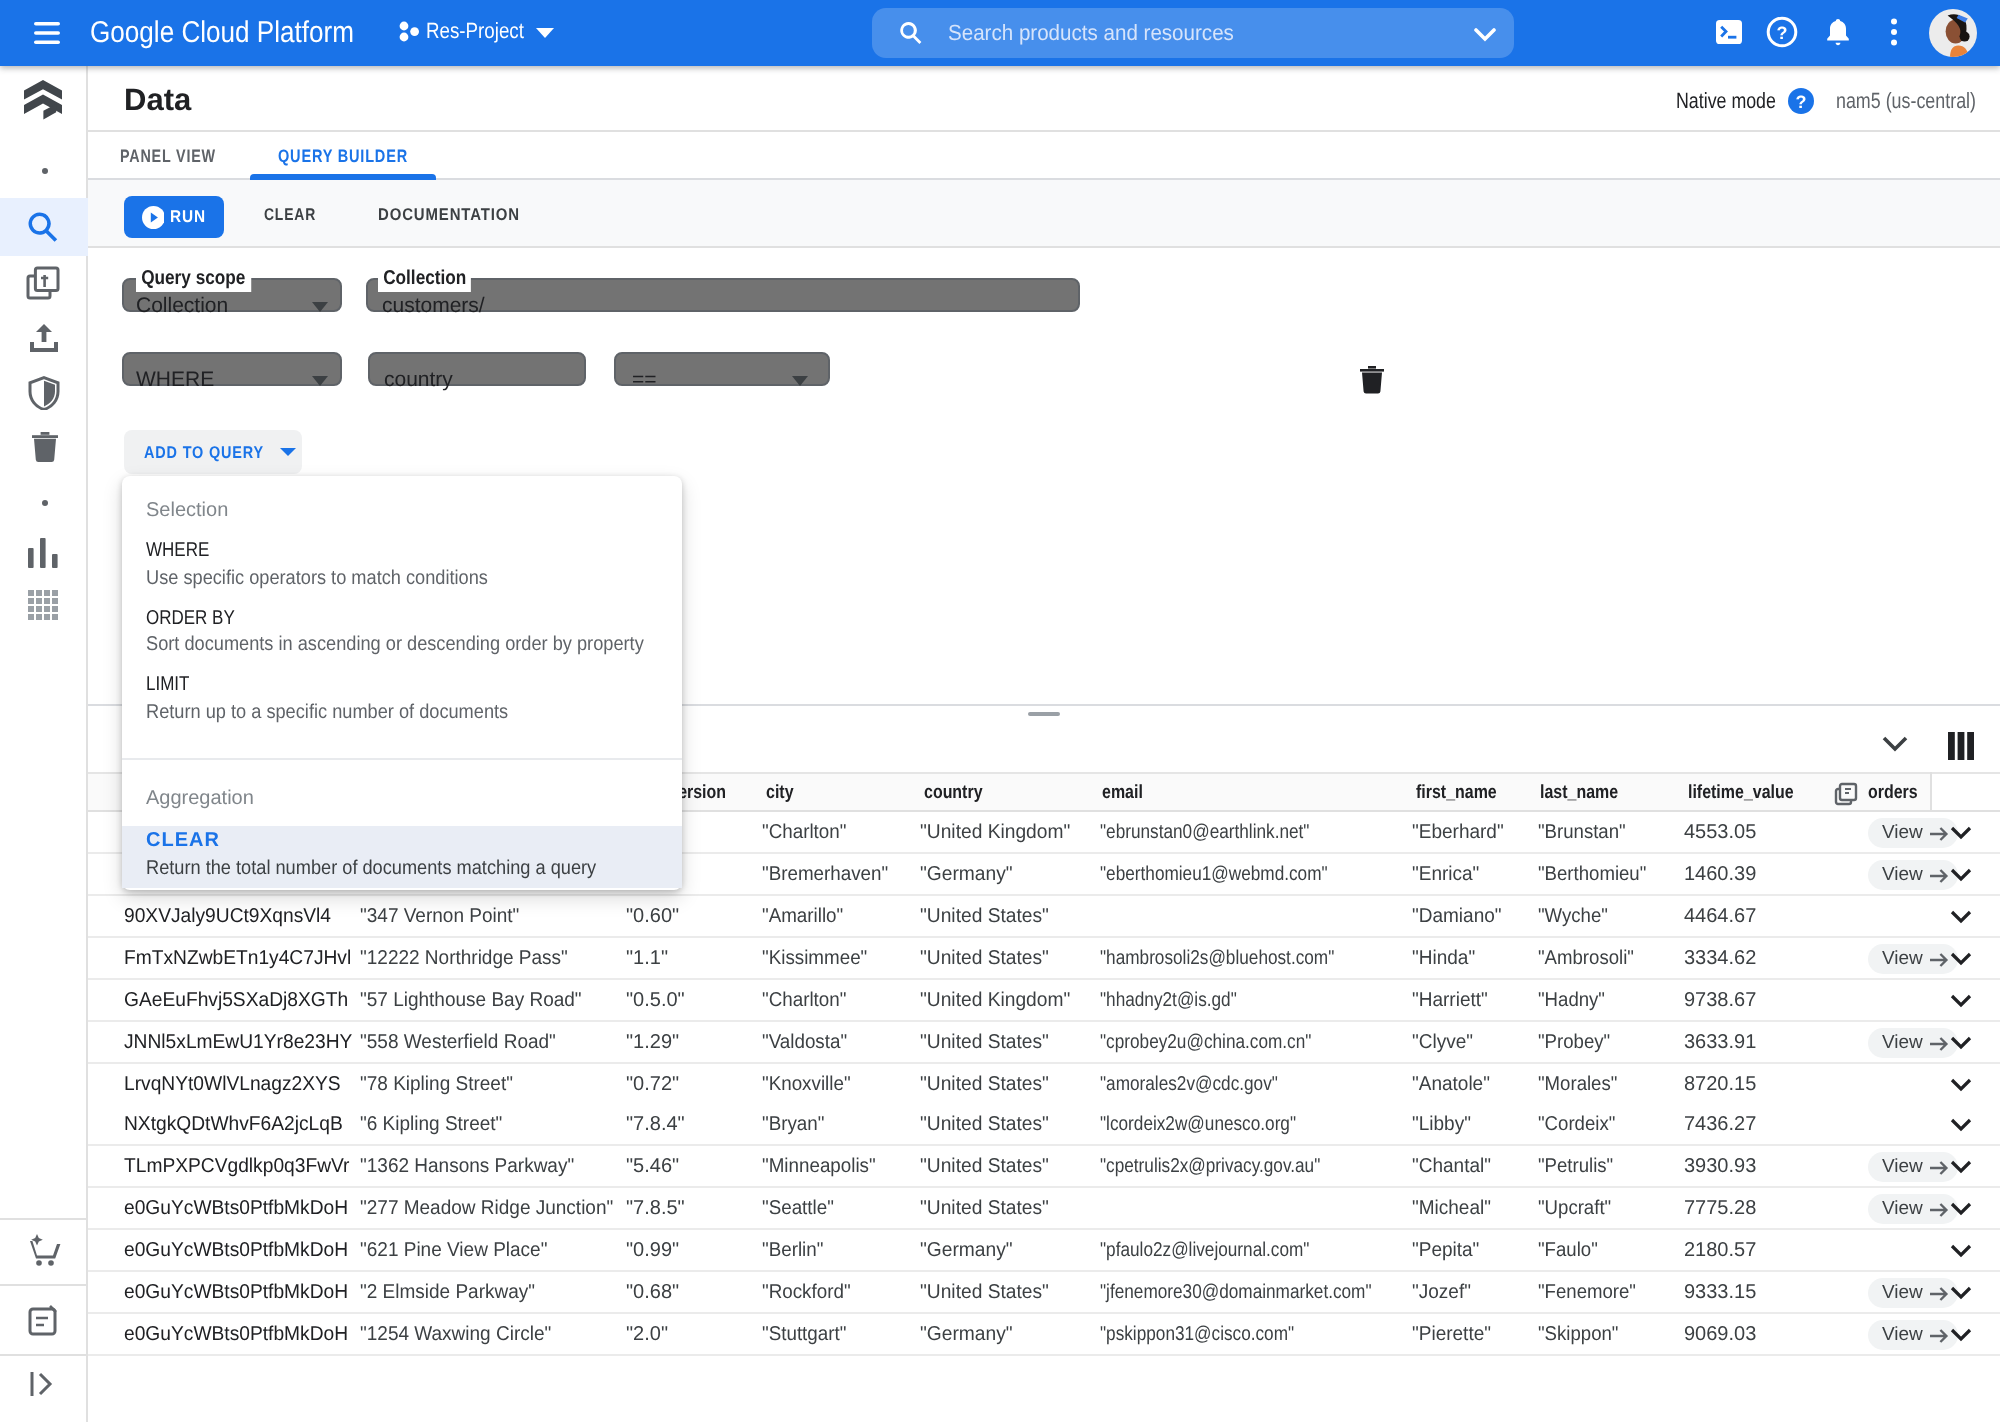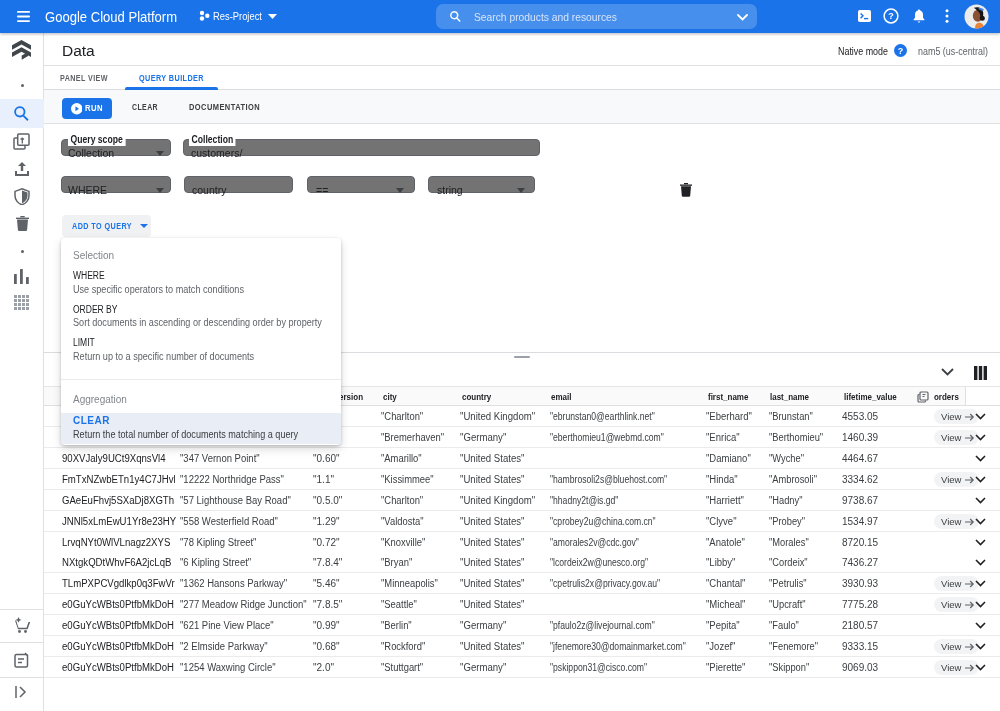--- a/index.html
+++ b/index.html
@@ -198,21 +198,21 @@
     <div class="sdiv" style="top:644px"></div>
     <svg class="icon" style="left:15px;top:653px" width="14" height="12" viewBox="0 0 14 12">
         <g stroke="#5f6368" stroke-width="1.5" fill="none">
           <path d="M1 0v12"></path>
           <path d="M5 1l5 5-5 5"></path>
         </g>
       </svg>
   </div>
 
   <div id="datarow">
-    <div class="t" style="left:18px;top:9px;font-size:15.5px;color:#202124;font-weight:normal;line-height:18px">Data</div>
+    <div class="t" style="left:18px;top:9px;font-size:15.5px;color:#202124;font-weight:bold;line-height:18px">Data</div>
     <div class="t" style="left:794px;top:11px;font-size:11px;color:#202124;transform:scaleX(.809)">Native mode</div>
     <svg class="icon" style="left:850px;top:11px" width="13" height="13" viewBox="0 0 13 13">
         <circle cx="6.5" cy="6.5" r="6.5" fill="#1a73e8"></circle>
         <text x="6.5" y="9.8" font-size="9" font-weight="bold" fill="#fff" text-anchor="middle" font-family="Liberation Sans">?</text>
       </svg>
     <div class="t" style="left:874px;top:11px;font-size:11px;color:#5f6368;transform:scaleX(.812)">nam5 (us-central)</div>
   </div>
 
   <div id="toolbar">
     <div id="runbtn">
@@ -244,24 +244,20 @@
     </div>
     <div class="field" style="left:17px;top:52px;width:110px">
       <div class="ftext" style="left:6px">WHERE</div>
       <div class="caret" style="left:94px;top:11px"></div>
     </div>
     <div class="field" style="left:140px;top:52px;width:109px">
       <div class="ftext" style="left:7px">country</div>
     </div>
     <div class="field" style="left:263px;top:52px;width:108px">
       <div class="ftext" style="left:8px">==</div>
-      <div class="caret" style="left:88px;top:11px"></div>
-    </div>
-    <div class="field" style="left:384px;top:52px;width:107px">
-      <div class="ftext" style="left:8px">string</div>
       <div class="caret" style="left:88px;top:11px"></div>
     </div>
     <svg class="icon" style="left:636px;top:59px" width="12" height="14" viewBox="0 0 12 14">
         <path d="M1 3.2h10l-.8 9.6a1.2 1.2 0 01-1.2 1H3a1.2 1.2 0 01-1.2-1z" fill="#202124"></path>
         <path d="M0 1.5h12v1.3H0z" fill="#202124"></path>
         <path d="M4 0h4v1.3H4z" fill="#202124"></path>
       </svg>
     <div id="addbtn">
       <div class="t" style="left:10px;top:4.5px;font-size:8.5px;font-weight:bold;letter-spacing:.5px;color:#1a73e8;line-height:13px;transform:scaleX(.849)">ADD TO QUERY</div>
       <div class="caret" style="left:78px;top:9px;border-left-width:4px;border-right-width:4px;border-top-width:4.5px;border-top-color:#1a73e8"></div>
@@ -384,21 +380,21 @@
         </div>
         <div class="row" style="top:158px">
           <div class="c" style="left:18px;transform:scaleX(0.96);color:#202124">JNNl5xLmEwU1Yr8e23HY</div>
           <div class="c" style="left:136px;transform:scaleX(0.95)">"558 Westerfield Road"</div>
           <div class="c" style="left:269px;transform:scaleX(1)">"1.29"</div>
           <div class="c" style="left:337px;transform:scaleX(0.94)">"Valdosta"</div>
           <div class="c" style="left:416px;transform:scaleX(0.96)">"United States"</div>
           <div class="c" style="left:506px;transform:scaleX(0.86)">"cprobey2u@china.com.cn"</div>
           <div class="c" style="left:662px;transform:scaleX(0.95)">"Clyve"</div>
           <div class="c" style="left:725px;transform:scaleX(0.93)">"Probey"</div>
-          <div class="c" style="left:798px;transform:scaleX(1)">1534.97</div>
+          <div class="c" style="left:798px;transform:scaleX(1)">3633.91</div>
           <div class="viewbtn">
             <div class="t" style="left:7px;top:1.5px;font-size:9.5px;color:#3c4043;line-height:12px">View</div>
             <svg style="position:absolute;left:31px;top:3.5px" width="10" height="8" viewBox="0 0 10 8">
               <path d="M0 4h8M5.2 1l3 3-3 3" stroke="#5f6368" stroke-width="1.2" fill="none"></path>
             </svg>
           </div>
           <svg class="rchev" width="11" height="7" viewBox="0 0 11 7">
             <path d="M1 1l4.5 4.5L10 1" stroke="#202124" stroke-width="1.6" fill="none"></path>
           </svg>
         </div>

